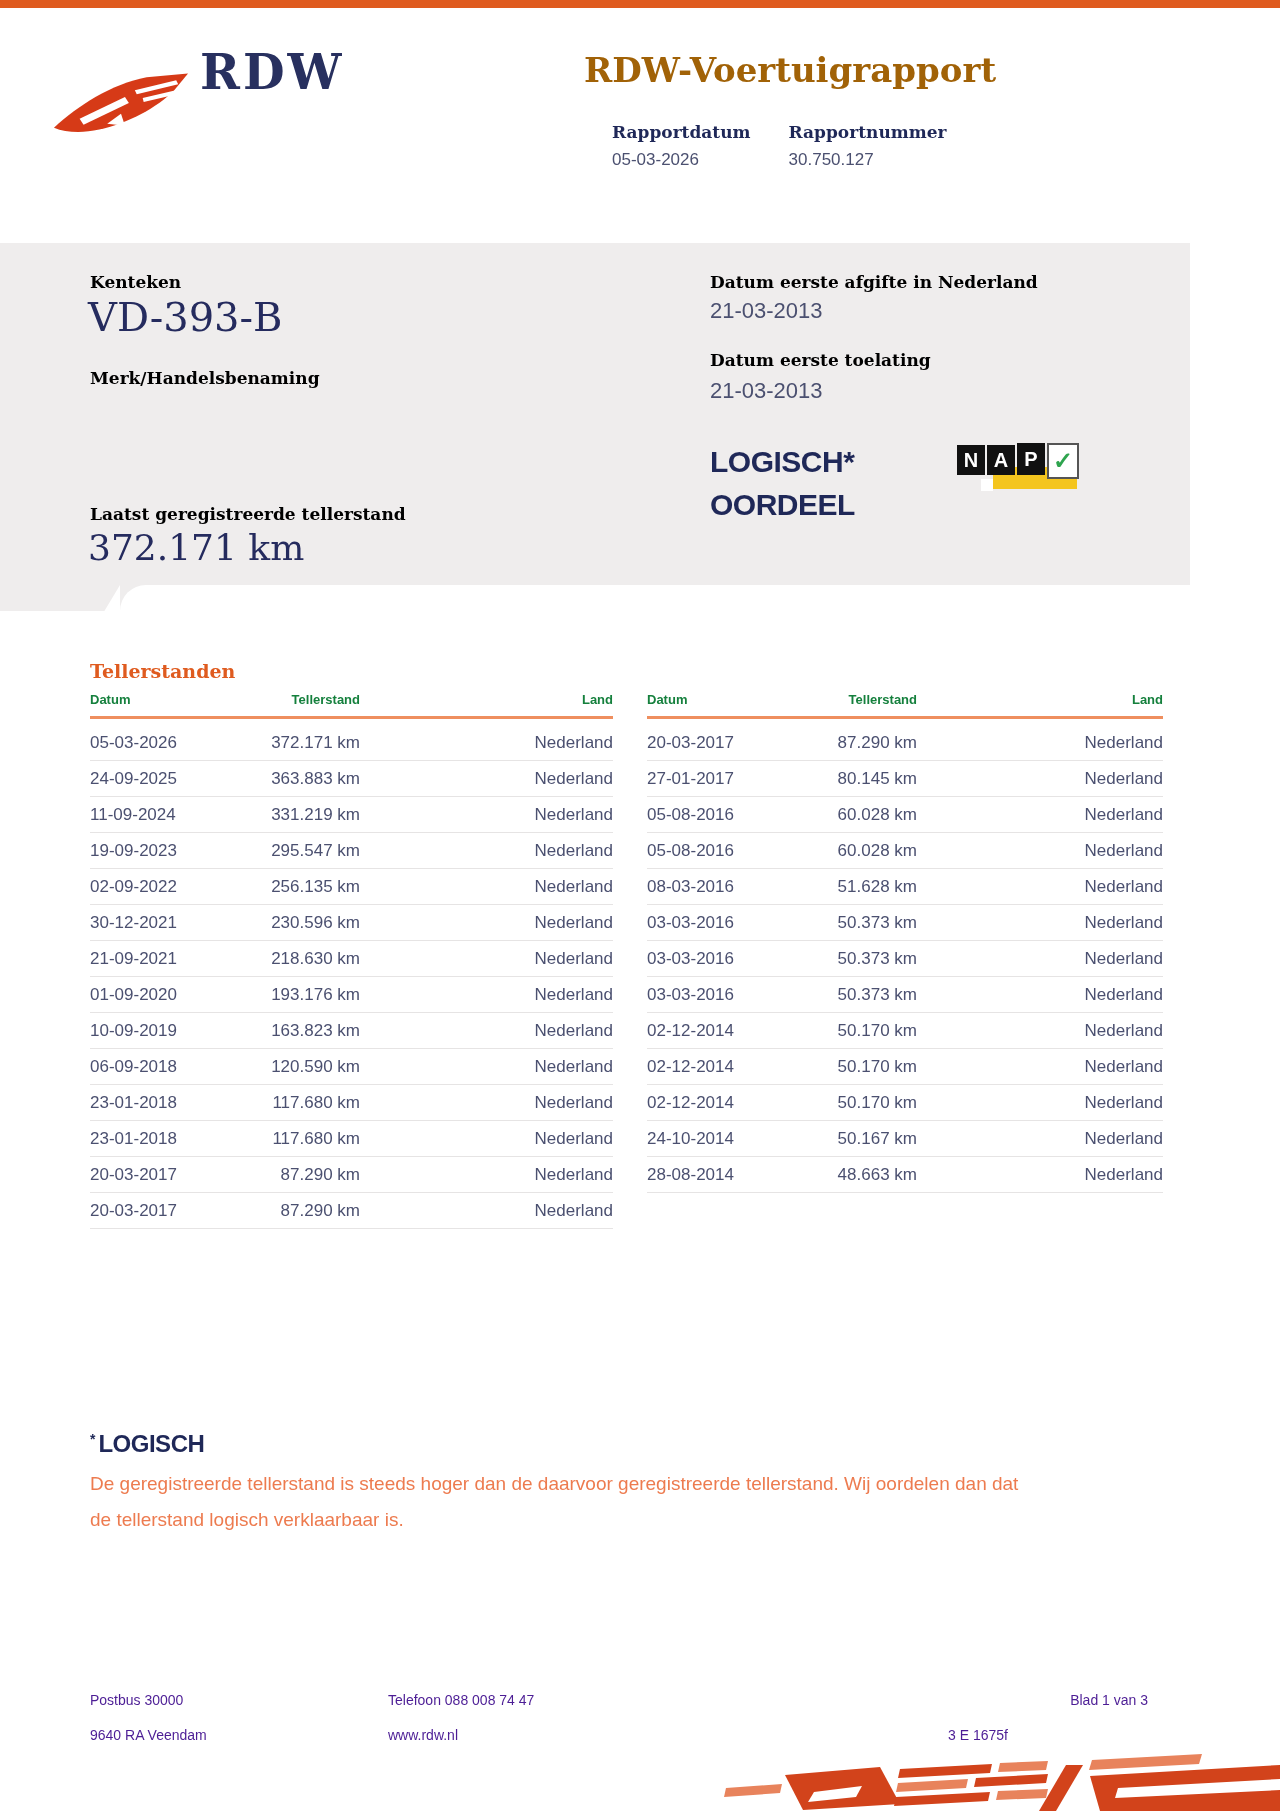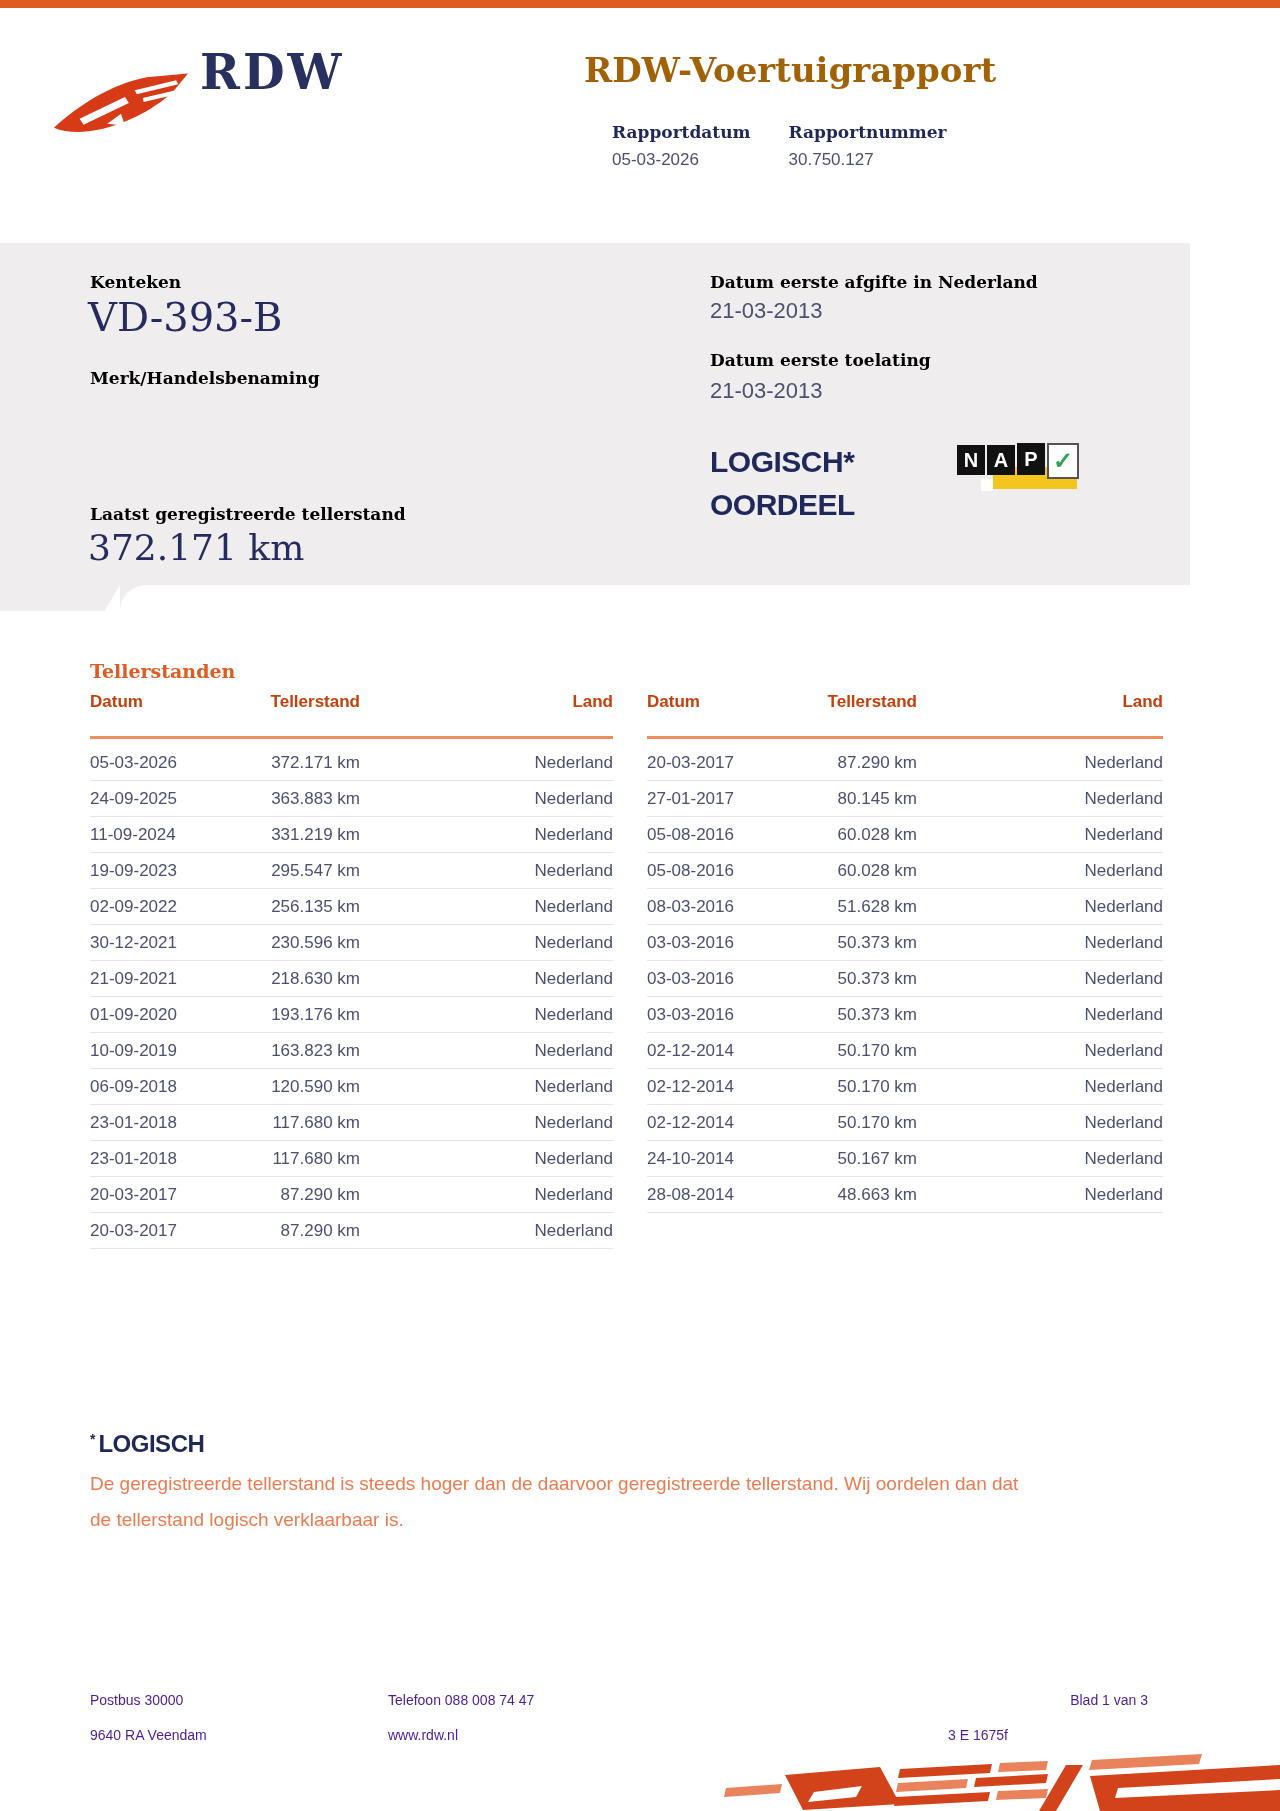--- a/index.html
+++ b/index.html
@@ -44,22 +44,22 @@
   .nap-check{position:absolute;left:92px;top:0;width:28px;height:32px;background:#fff;
              border:2px solid #555;display:flex;align-items:center;justify-content:center;
              font-size:24px;font-weight:700;color:#2EA44E;}
 
   
   .section-title{position:absolute;left:90px;top:660px;font-family:"DejaVu Serif",serif;
                  font-weight:700;font-size:19px;color:#DF5B1F;}
   .tables{position:absolute;left:90px;top:692px;width:1073px;display:flex;gap:34px;align-items:flex-start;}
   .mtable{display:flex;flex-direction:column;}
   .mtable.left{width:523px;} .mtable.right{width:516px;}
-  .thead{display:flex;font-weight:700;font-size:17px;color:#c2410c;
-         padding-bottom:24px;border-bottom:3px solid #EF8F5F;}
+  .thead{display:flex;font-weight:700;font-size:13px;color:#15803d;
+         padding-bottom:9px;border-bottom:3px solid #EF8F5F;}
   .tbody{margin-top:6px;}
   .trow{display:flex;align-items:center;height:35px;border-bottom:1px solid #E6E4E4;
         font-size:17px;color:#4B5070;}
   .c0{width:150px;text-align:left;} .c1{width:120px;text-align:right;} .c2{flex:1;text-align:right;}
 
   
   .note-head{position:absolute;left:90px;top:1430px;}
   .note-ast{font-size:14px;color:#1F2858;vertical-align:8px;font-weight:700;margin-right:3px;}
   .note-title{font-size:24px;font-weight:700;color:#1F2858;letter-spacing:-0.5px;}
   .note-text{position:absolute;left:90px;top:1466px;width:950px;font-size:19px;

